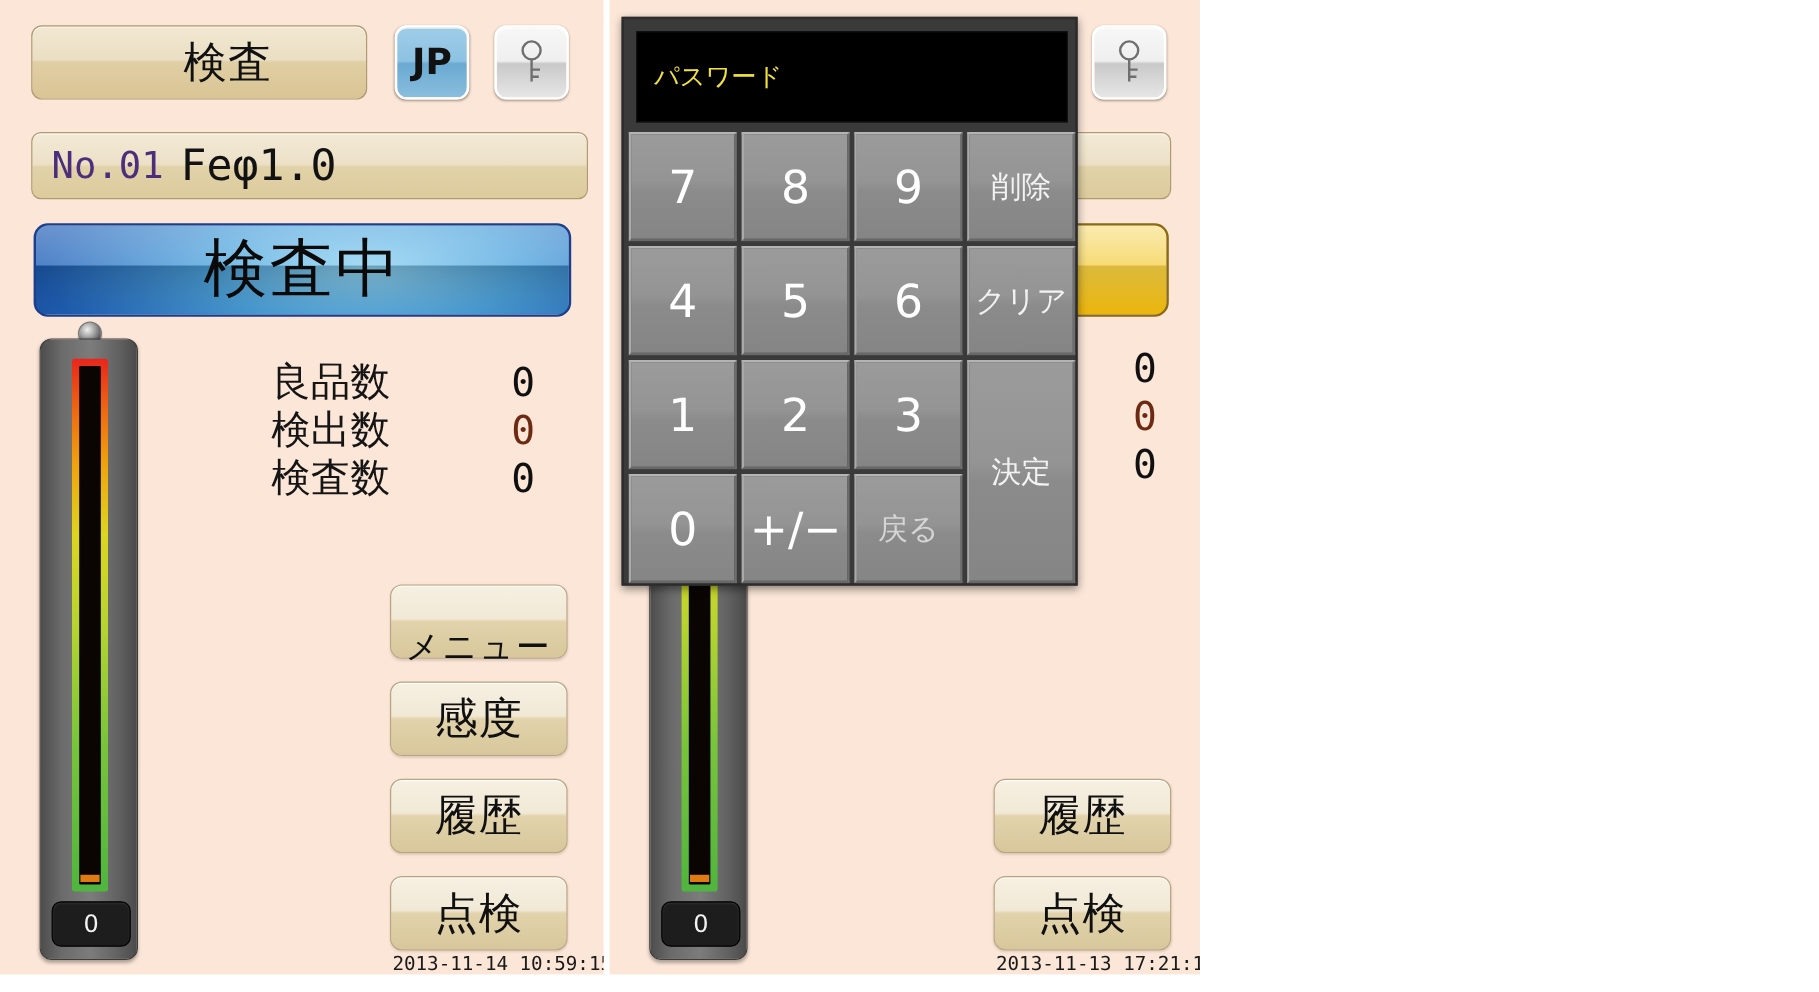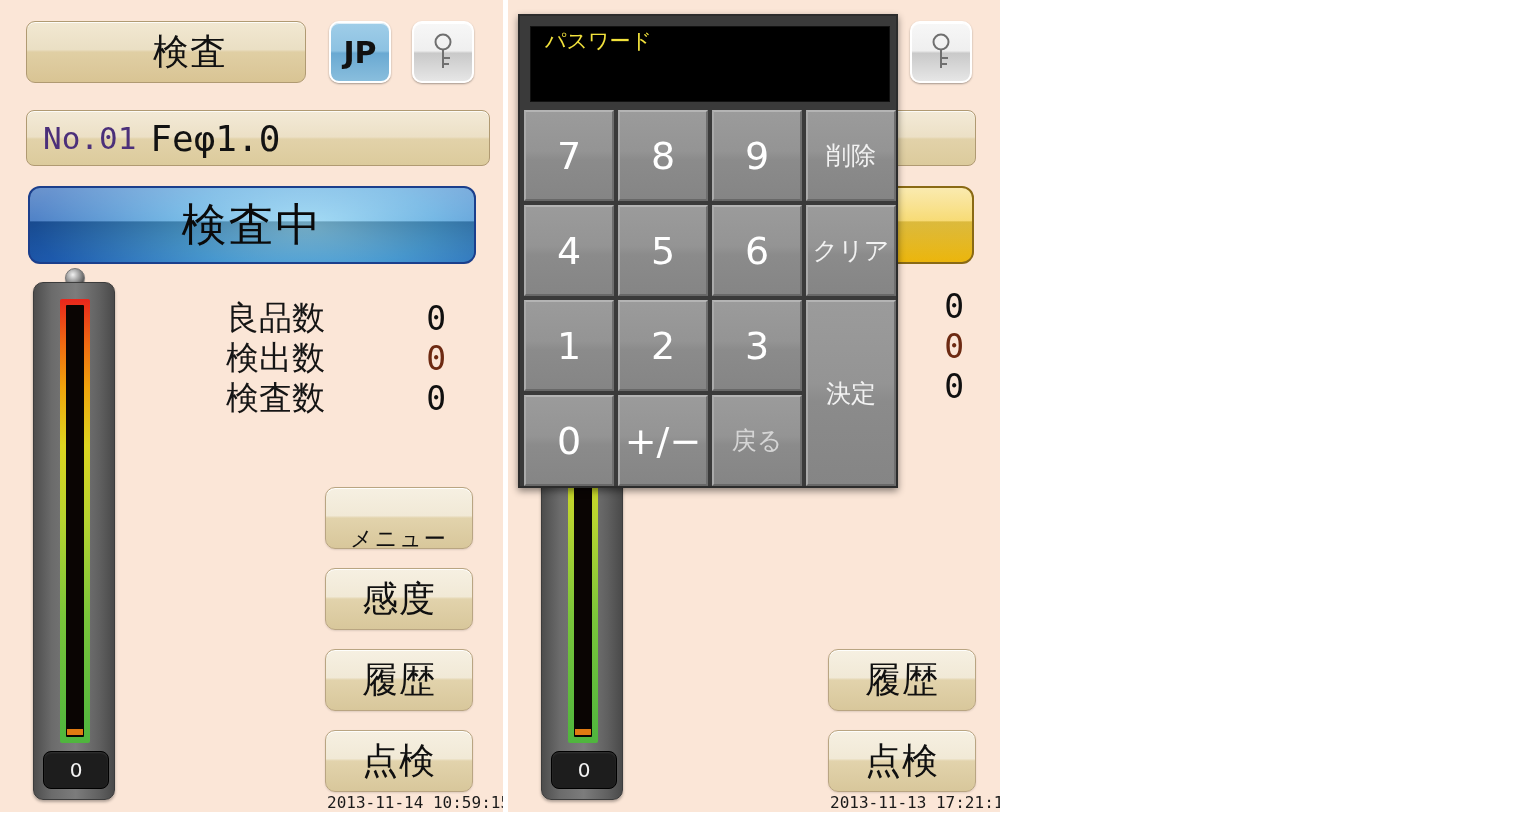--- a/index.html
+++ b/index.html
@@ -126,21 +126,21 @@
     border: 2px solid #8a6a14;
     background:
       linear-gradient(to bottom,
         rgba(255,255,255,.42) 0%,
         rgba(255,255,255,.26) 44%,
         rgba(0,0,0,.10) 46%,
         rgba(0,0,0,.02) 100%),
       linear-gradient(to bottom, #f7db74 0%, #f4cd3f 50%, #f0b90c 100%);
   }
   .status-bar span {
-    font-size: 45px;
+    font-size: 53px;
     color: #0a0a0a;
     letter-spacing: 2px;
     font-family: "DejaVu Sans", "Liberation Sans", sans-serif;
   }
 
   
   .meter-wrap { position: absolute; }
   .meter-led {
     position: absolute;
     left: 32px;
@@ -247,21 +247,21 @@
     display: flex;
     align-items: center;
     justify-content: center;
   }
   .soft-btn span {
     font-size: 36px;
     color: #101010;
     letter-spacing: 1px;
     font-family: "DejaVu Sans", "Liberation Sans", sans-serif;
   }
-  .soft-btn.menu span { letter-spacing: 2px; font-size: 22px; margin-top: 41px; }
+  .soft-btn.menu span { letter-spacing: 2px; font-size: 28px; margin-top: 41px; }
 
   
   .timestamp {
     position: absolute;
     font-size: 16px;
     color: #1a1a1a;
     font-family: "DejaVu Sans Mono", "Liberation Mono", monospace;
     letter-spacing: 0px;
     white-space: nowrap;
   }
@@ -281,20 +281,21 @@
   .keypad-display {
     position: absolute;
     left: 10px;
     top: 10px;
     width: 360px;
     height: 76px;
     background: #000000;
     border: 1px solid #121212;
     box-sizing: border-box;
     display: flex;
+    align-items: center;
     padding-left: 14px;
   }
   .keypad-display span {
     color: #f2e23c;
     font-size: 21px;
     font-family: "DejaVu Sans", "Liberation Sans", sans-serif;
   }
   .keypad-grid {
     position: absolute;
     left: 4px;

